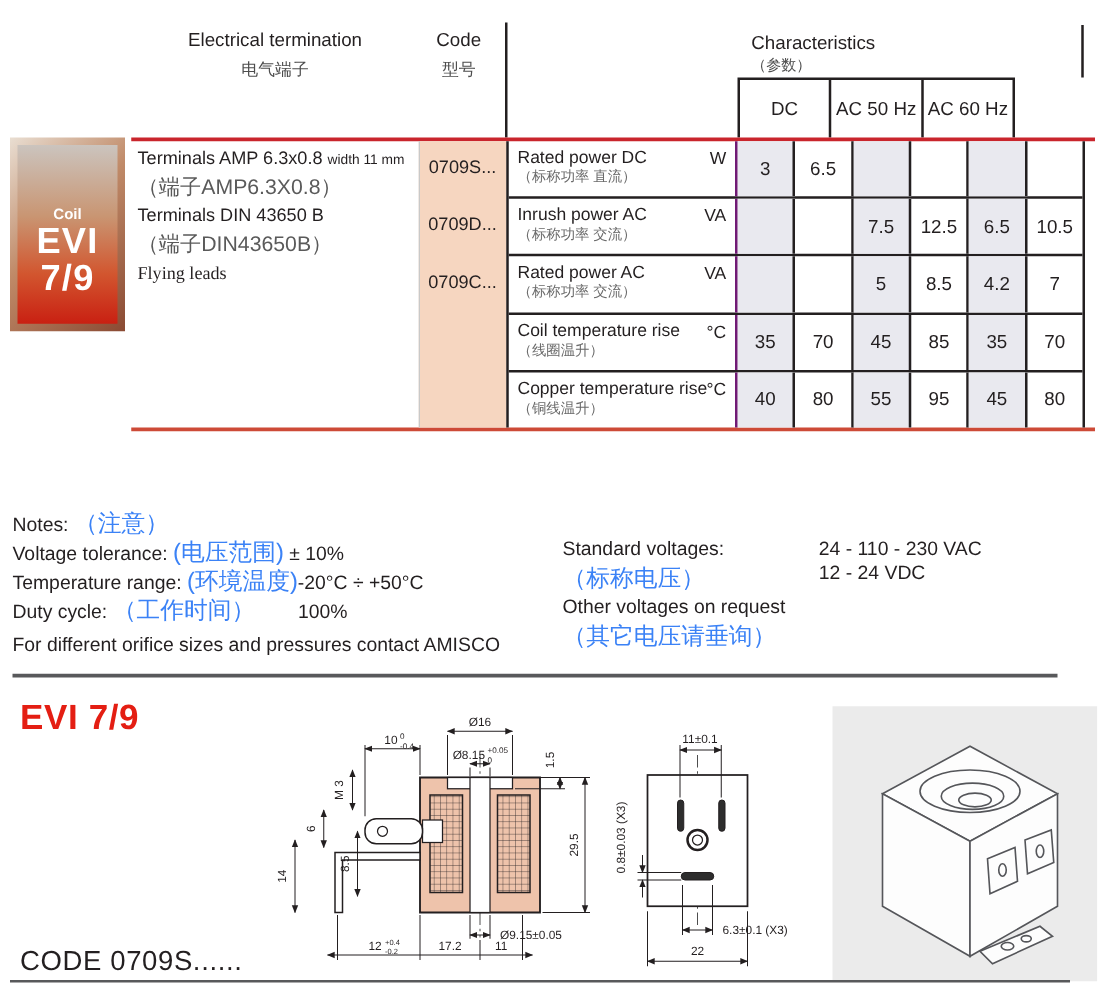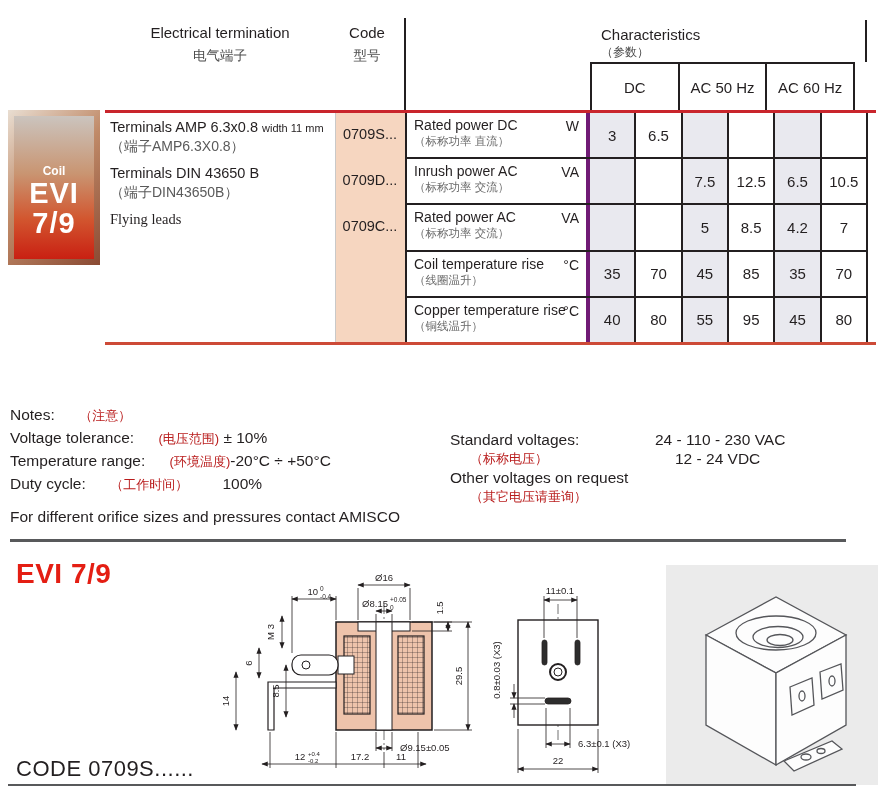--- a/index.html
+++ b/index.html
@@ -19,36 +19,36 @@
   .badge { left:8px; top:110px; width:92px; height:155px; padding:6px;
            background:linear-gradient(135deg,#e9ded2 0%, #c08a68 45%, #8a4a33 100%); }
   .badge-inner { width:100%; height:100%;
            background:linear-gradient(180deg,#cbc4be 0%, #c99572 40%, #d2562f 72%, #c92012 100%);
            color:#fff; text-align:center; padding-top:48px; }
   .badge-coil { font-size:12px; font-weight:bold; }
   .badge-model { font-size:29px; font-weight:bold; line-height:30px; letter-spacing:1px; }
   .term-group { left:110px; width:225px; }
   .term-en { font-size:14.5px; }
   .term-note { font-size:11px; margin-left:4px; }
-  .term-zh { font-size:14px; color:#5a5a5a; margin-top:2px; }
+  .term-zh { font-size:17px; color:#5a5a5a; margin-top:2px; }
   .code-col { left:335px; top:113px; width:70px; height:229px; background:#f6d6c0; border-left:1px solid #c9c9c9; }
   .code-val { left:335px; width:70px; text-align:center; font-size:14.5px; }
   .grid { left:405px; top:113px; width:463px; height:229px; display:flex; flex-direction:column;
           border-left:2px solid #231f20; border-right:2px solid #231f20; }
   .crow { flex:1; display:flex; border-bottom:2px solid #231f20; min-height:0; }
   .crow:last-child { border-bottom:none; }
-  .lbl { width:183px; border-right:4px solid #701a75; position:relative; padding:4px 0 0 7px; }
+  .lbl { width:183px; border-right:2px solid #701a75; position:relative; padding:4px 0 0 7px; }
   .lbl .en { font-size:14px; }
   .lbl .zh { font-size:11.5px; color:#6a6a6a; margin-top:1px; }
   .lbl .unit { position:absolute; right:7px; top:5px; font-size:14px; }
   .vcell { flex:1; display:flex; align-items:center; justify-content:center; font-size:15px; border-right:2px solid #231f20; }
   .vcell:last-child { border-right:none; }
   .vcell.sh { background:#e9e9ef; }
   .note-line { font-size:15.5px; white-space:nowrap; }
-  .note-zh { font-size:13px; color:#b91c1c;margin-left:20px; }
+  .note-zh { font-size:19px; color:#3b82f6; }
   .volt-row { display:flex; font-size:15.5px; margin-bottom:1px; }
   .volt-label { width:205px; }
   .divider { background:#58595b; }
   .evi-title { font-size:28px; font-weight:bold; color:#e41e13; letter-spacing:0.5px; }
   .code-line { font-size:22px; letter-spacing:0.5px; }
   .gray-panel { background:#ebebeb; }
   svg text { font-family:"Liberation Sans", sans-serif; fill:#231f20; }
 </style>
 </head>
 <body>
@@ -61,21 +61,21 @@
   </div>
   <div class="abs center" style="left:105px;top:24px;width:230px;">
     <div class="hdr-en">Electrical termination</div>
     <div class="hdr-zh">电气端子</div>
   </div>
   <div class="abs vline" style="left:404px;top:18px;height:92px;"></div>
   <div class="abs" style="left:601px;top:26px;">
     <div class="hdr-en">Characteristics</div>
     <div style="font-size:12px;color:#4d4d4d;margin-top:1px;">（参数）</div>
   </div>
-  <div class="abs subhead" style="left:590px;top:62px;width:265px;height:48px;">
+  <div class="abs subhead" style="left:590px;top:62px;width:222px;height:48px;">
     <div class="subcell">DC</div>
     <div class="subcell">AC 50 Hz</div>
     <div class="subcell">AC 60 Hz</div>
   </div>
   <div class="abs vline" style="left:865px;top:20px;height:42px;"></div>
 
   <div class="abs badge">
     <div class="badge-inner">
       <div class="badge-coil">Coil</div>
       <div class="badge-model">EVI</div>

